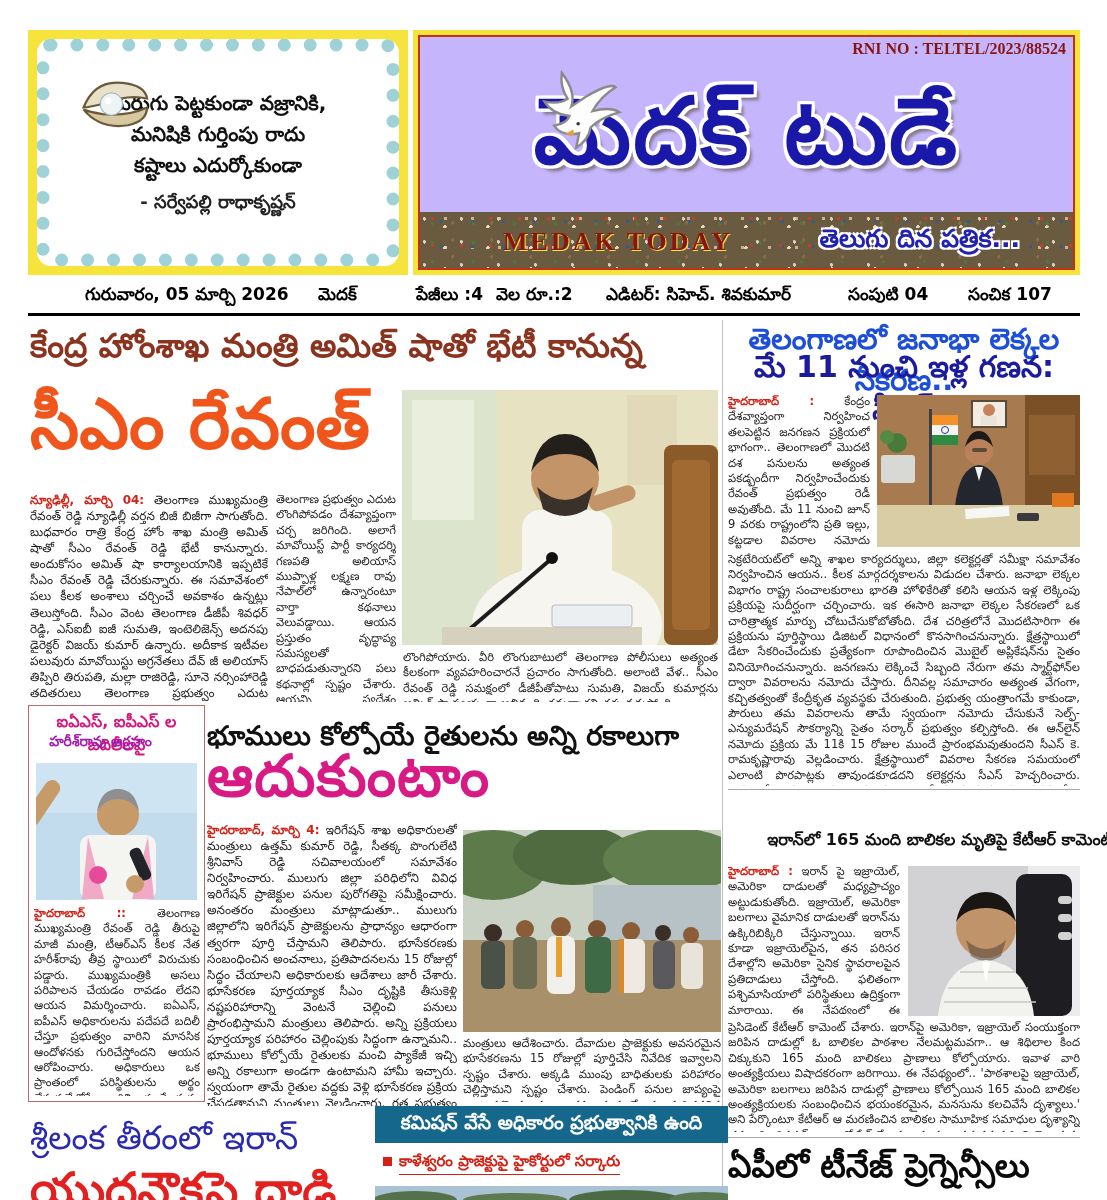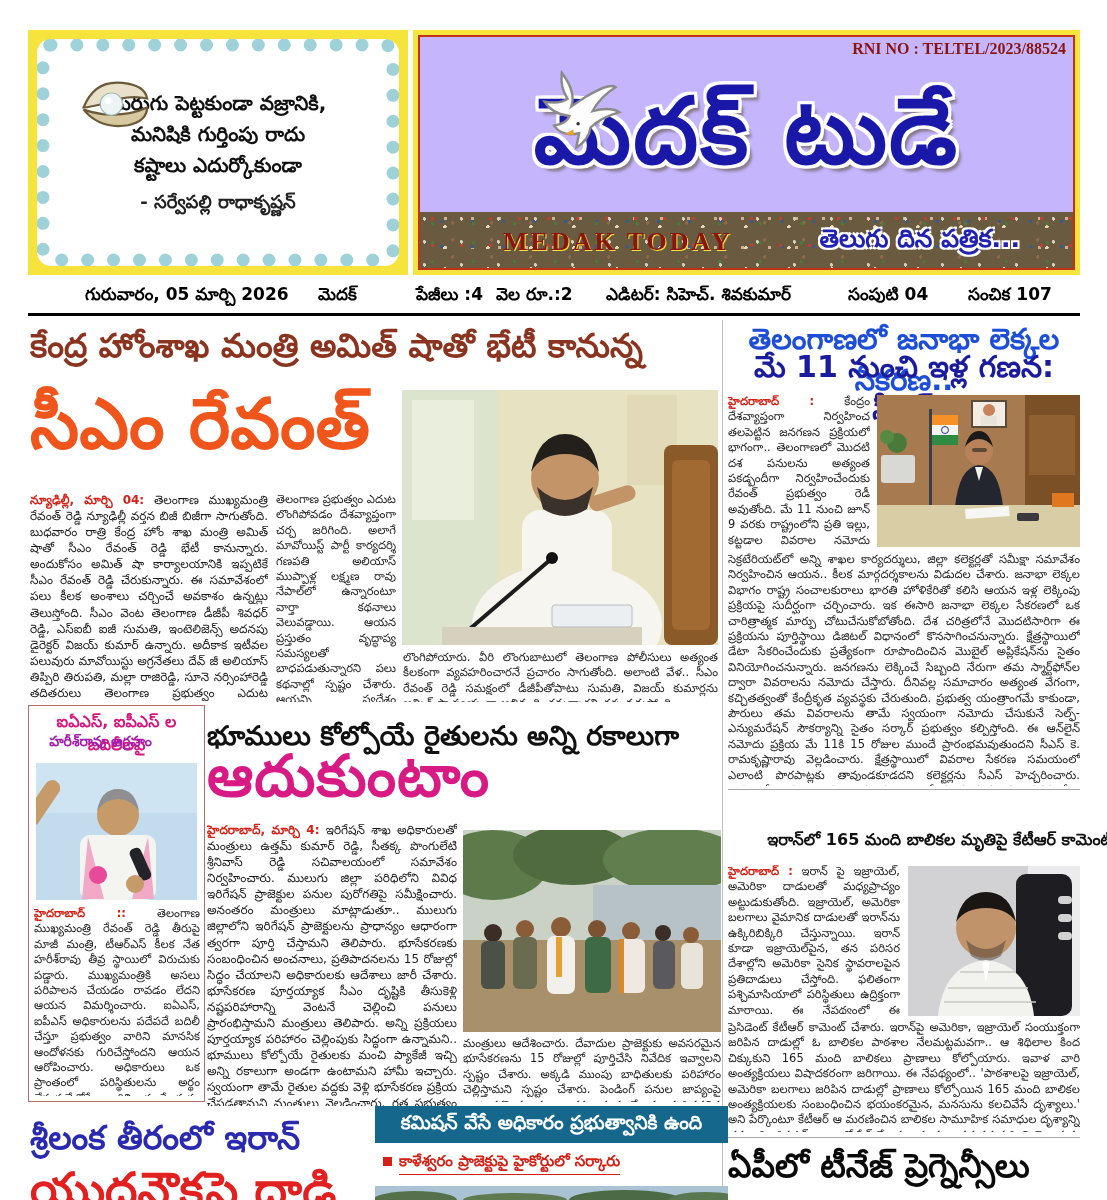--- a/index.html
+++ b/index.html
@@ -74,21 +74,21 @@
   .sq{display:inline-block;width:9px;height:9px;background:#d42015;margin-right:7px;}
 
   
   .cen-kicker{left:728px;top:322px;width:352px;font-size:29px;font-weight:bold;color:#1d4ed8;text-align:center;}
   .cen-head{left:728px;top:349px;width:352px;font-size:30px;font-weight:bold;color:#1b1b9e;text-align:center;}
   .ktr-head{left:728px;top:795px;width:352px;font-size:27px;font-weight:bold;color:#e31616;text-align:center;}
   .ktr-sub{left:728px;top:830px;width:352px;font-size:16px;font-weight:bold;color:#111;text-align:center;margin-left:36px;}
   .teen-head{left:728px;top:1146px;width:352px;font-size:33px;font-weight:bold;color:#0a0a0a;}
 
   
-  .sl-1{left:30px;top:1118px;width:345px;font-size:33px;font-weight:bold;color:#2a2ab0;}
+  .sl-1{left:30px;top:1118px;width:345px;font-size:33px;font-weight:normal;color:#2a2ab0;}
   .sl-2{left:30px;top:1162px;width:345px;font-size:46px;font-weight:bold;color:#e32020;}
 </style>
 </head>
 <body>
 
 <div id="canvas">
 
   <div class="abs quote-wrap">
     <div class="quote-card">
       <div class="oyster">

